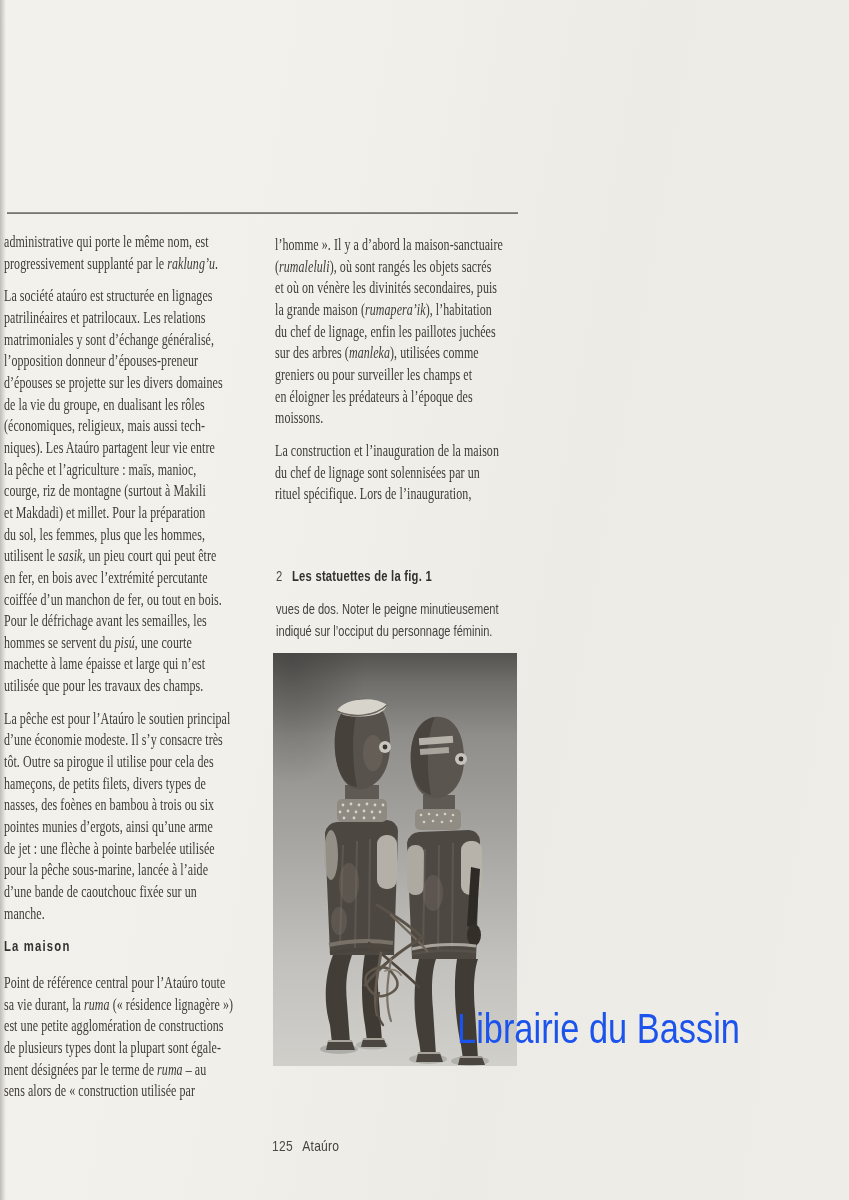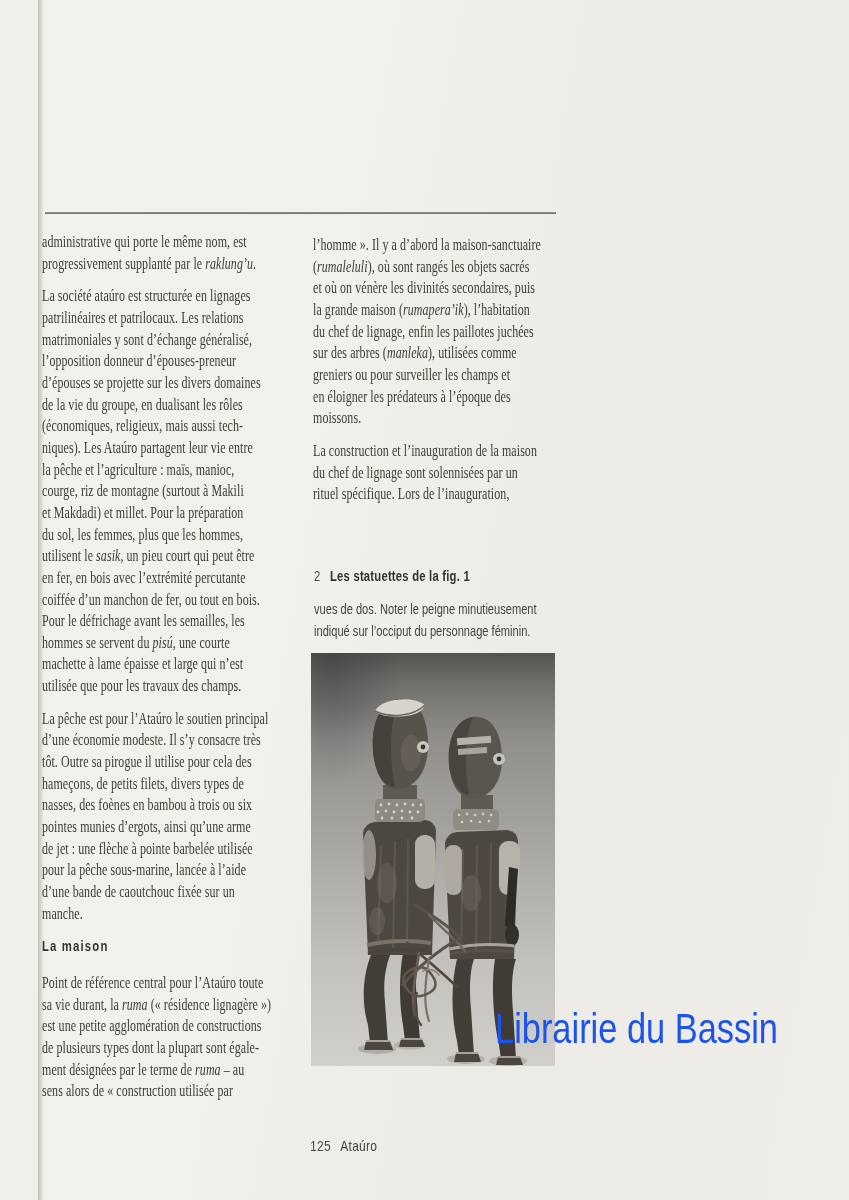--- a/index.html
+++ b/index.html
@@ -4,21 +4,20 @@
 <style>
   html,body{margin:0;padding:0;}
   body{
     width:849px;height:1200px;position:relative;overflow:hidden;
     background:#f1efe9;
     font-family:"Liberation Serif", serif;
   }
   .page{
     position:absolute;inset:0;
     background:linear-gradient(100deg,#f3f1ec 0%,#f2f0ea 35%,#edebe5 62%,#efede7 100%);
-    margin-left:38px;
   }
   .page-edge{
     position:absolute;left:0;top:0;width:6px;height:100%;
     background:linear-gradient(to right, rgba(110,105,95,.38), rgba(110,105,95,0));
   }
   .rule{
     position:absolute;left:7px;top:212px;width:511px;height:2px;
     background:linear-gradient(#9a9792,#6f6d68);
   }
   .col{

